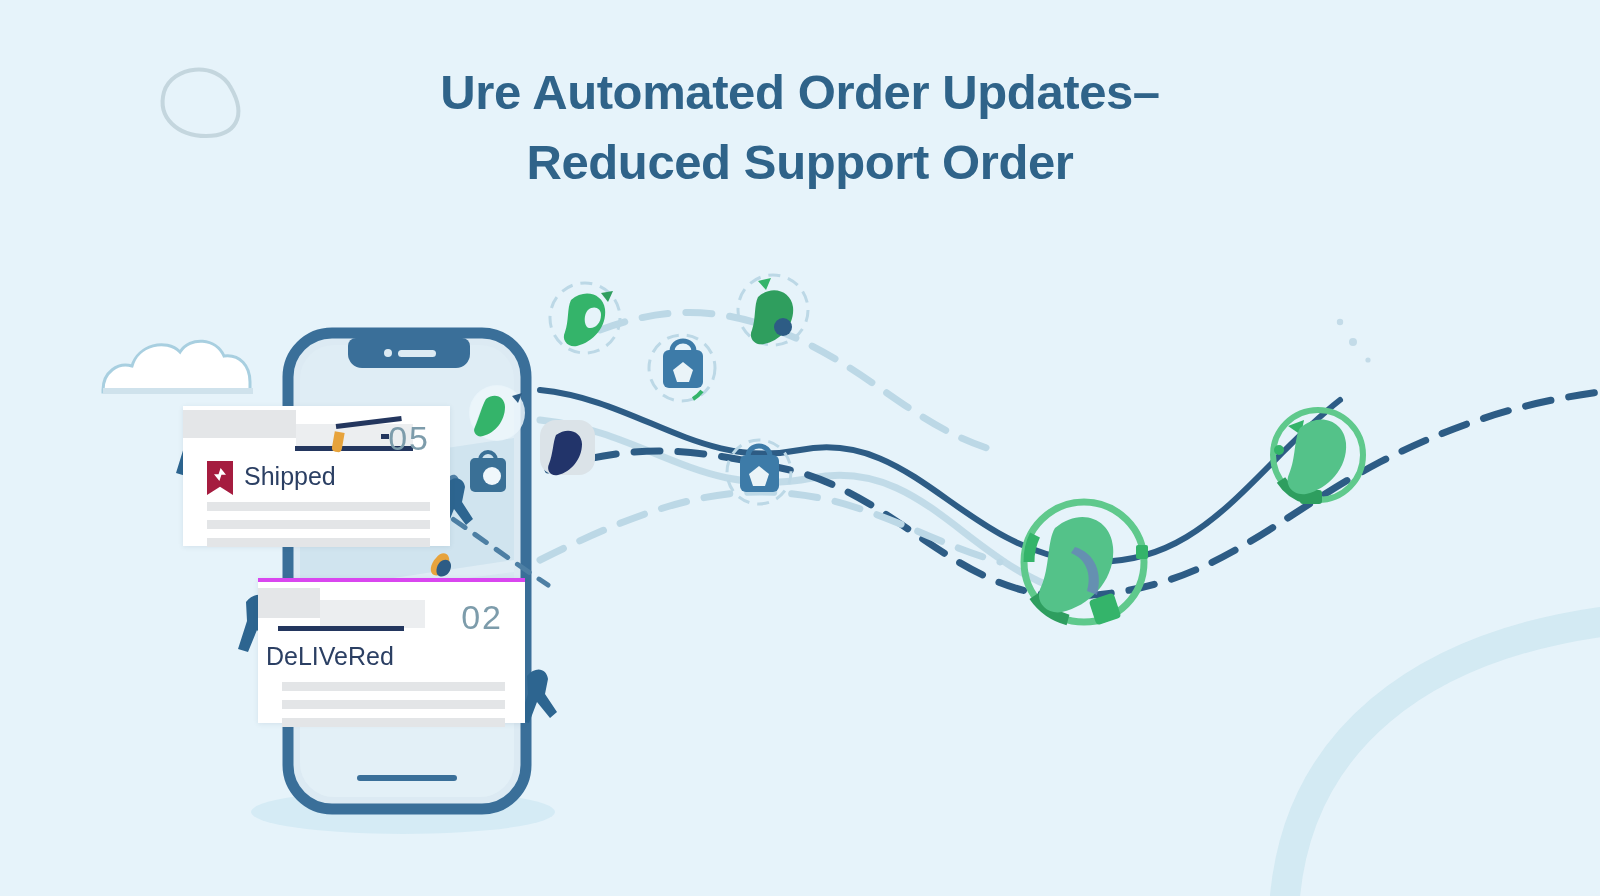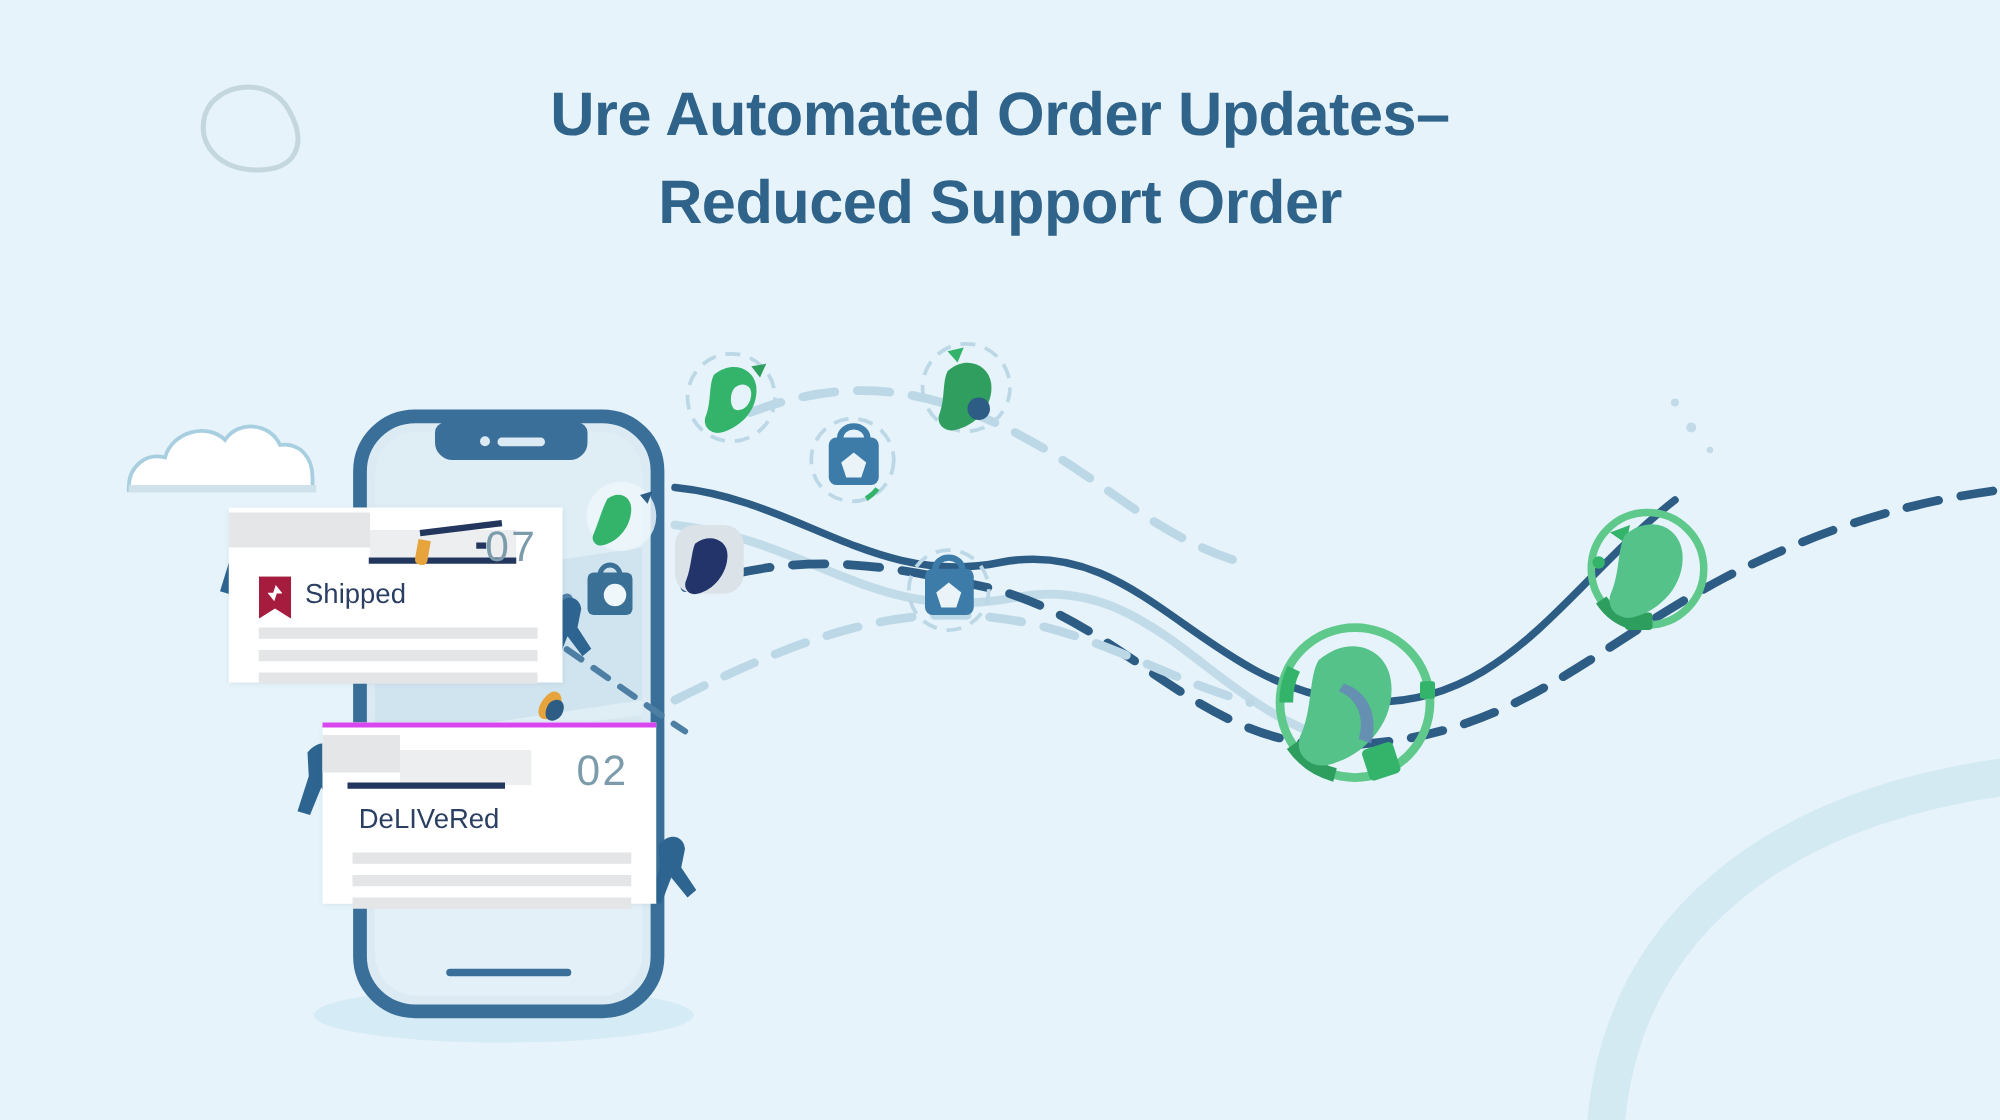--- a/index.html
+++ b/index.html
@@ -54,25 +54,25 @@
     font-size:34px;
     letter-spacing:2px;
     font-weight:400;
   }
   #card-shipped .card-num { right:20px; top:13px; }
   #card-delivered .card-num { right:22px; top:16px; }
 
   .card-label {
     position:absolute;
     color:#2b3f63;
-    font-size:22px;
+    font-size:25px;
     font-weight:400;
   }
   #card-shipped .card-label { left:61px; top:56px; }
-  #card-delivered .card-label { left:29px; top:60px; }
+  #card-delivered .card-label { left:8px; top:60px; }
 
   .ribbon {
     position:absolute;
     left:24px; top:55px;
     width:26px; height:34px;
     background:#a51c3f;
     clip-path:polygon(0 0,100% 0,100% 100%,50% 76%,0 100%);
   }
   .ribbon::after{
     content:""; position:absolute; left:7px; top:7px;
@@ -258,21 +258,21 @@
 
   <div id="headline">
     <span class="hl-line">Ure Automated Order Updates–</span>
     <span class="hl-line">Reduced Support Order</span>
   </div>
 
   <div class="note-card" id="card-shipped">
     <div class="card-graybar gb1"></div>
     <div class="card-graybar gb2"></div>
     <div class="card-underline"></div>
-    <div class="card-num">07</div>
+    <div class="card-num">05</div>
     <div class="ribbon"></div>
     <div class="card-label">Shipped</div>
     <div class="card-lines">
       <div class="ln"></div>
       <div class="ln"></div>
       <div class="ln"></div>
     </div>
   </div>
 
   <div class="pen"></div>

